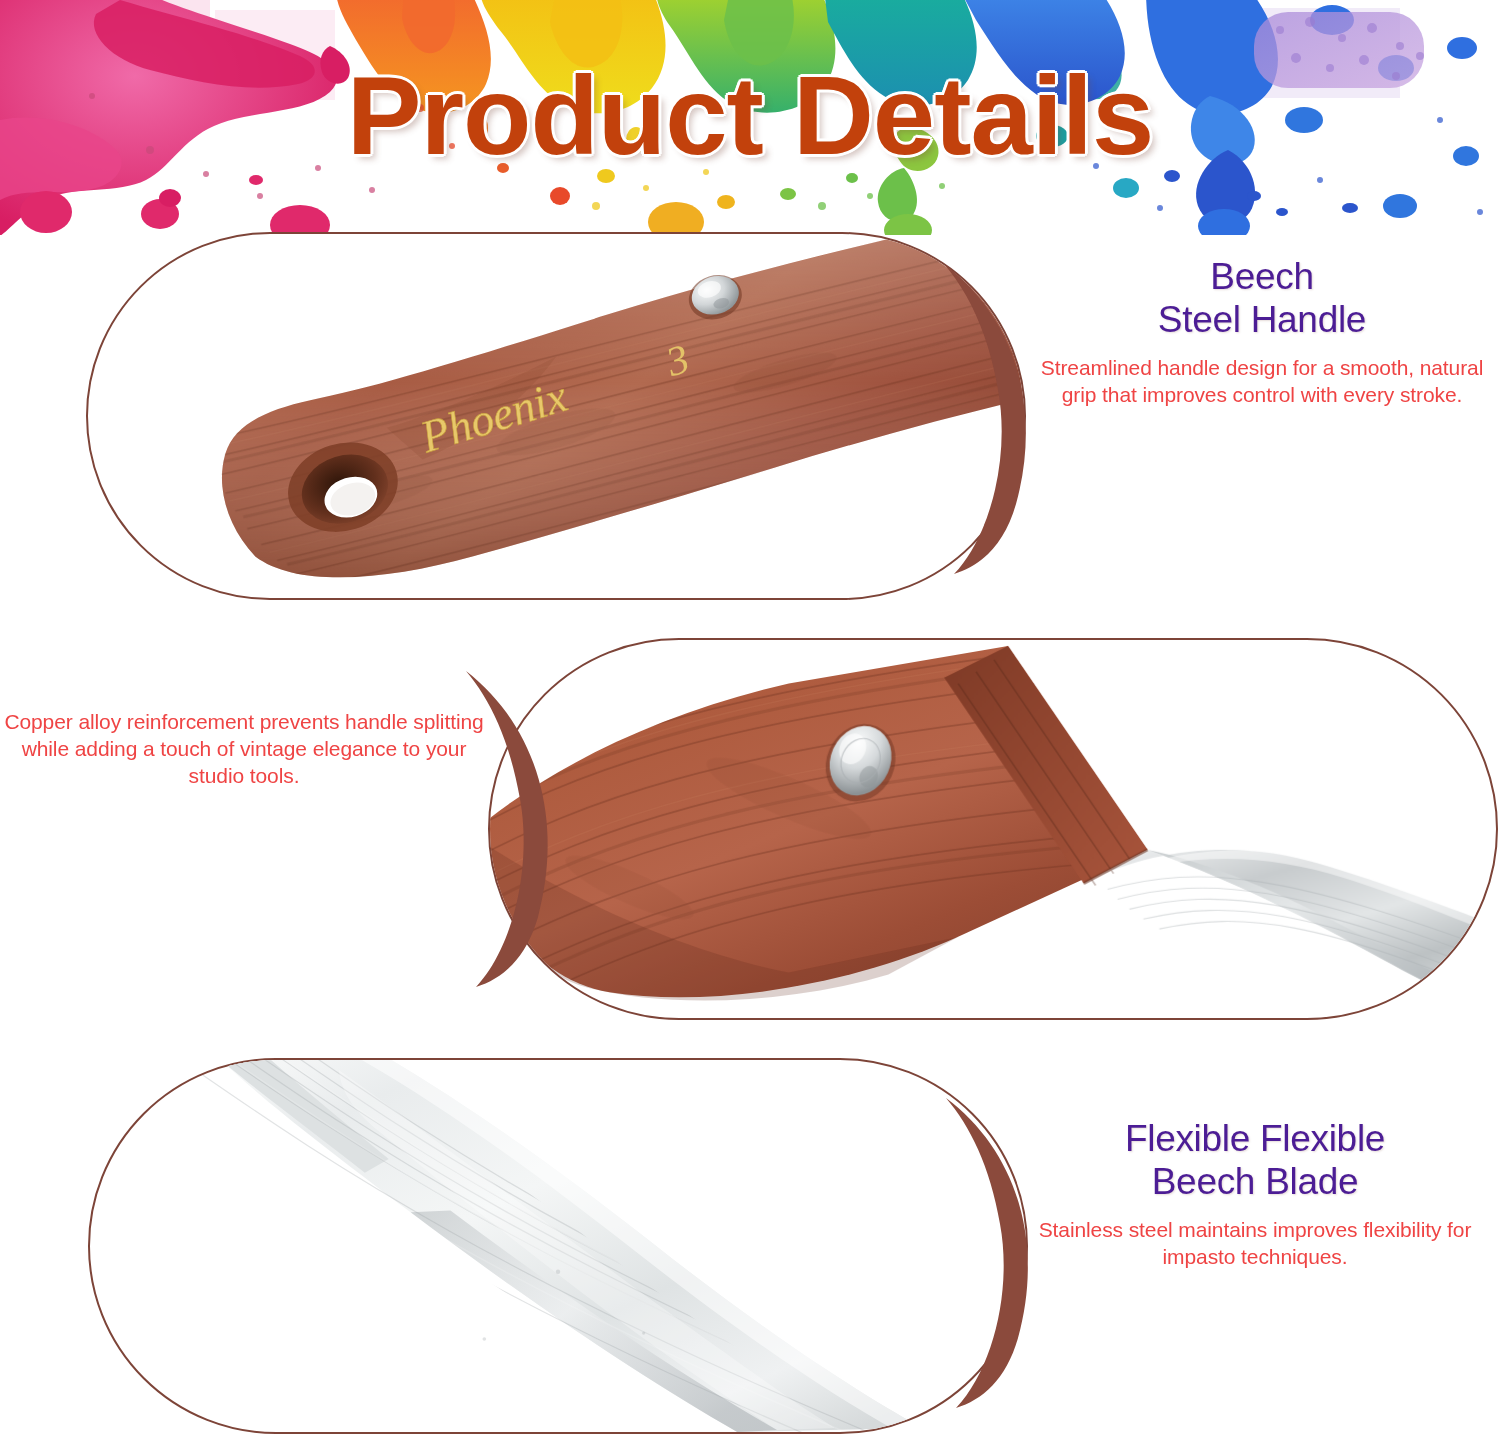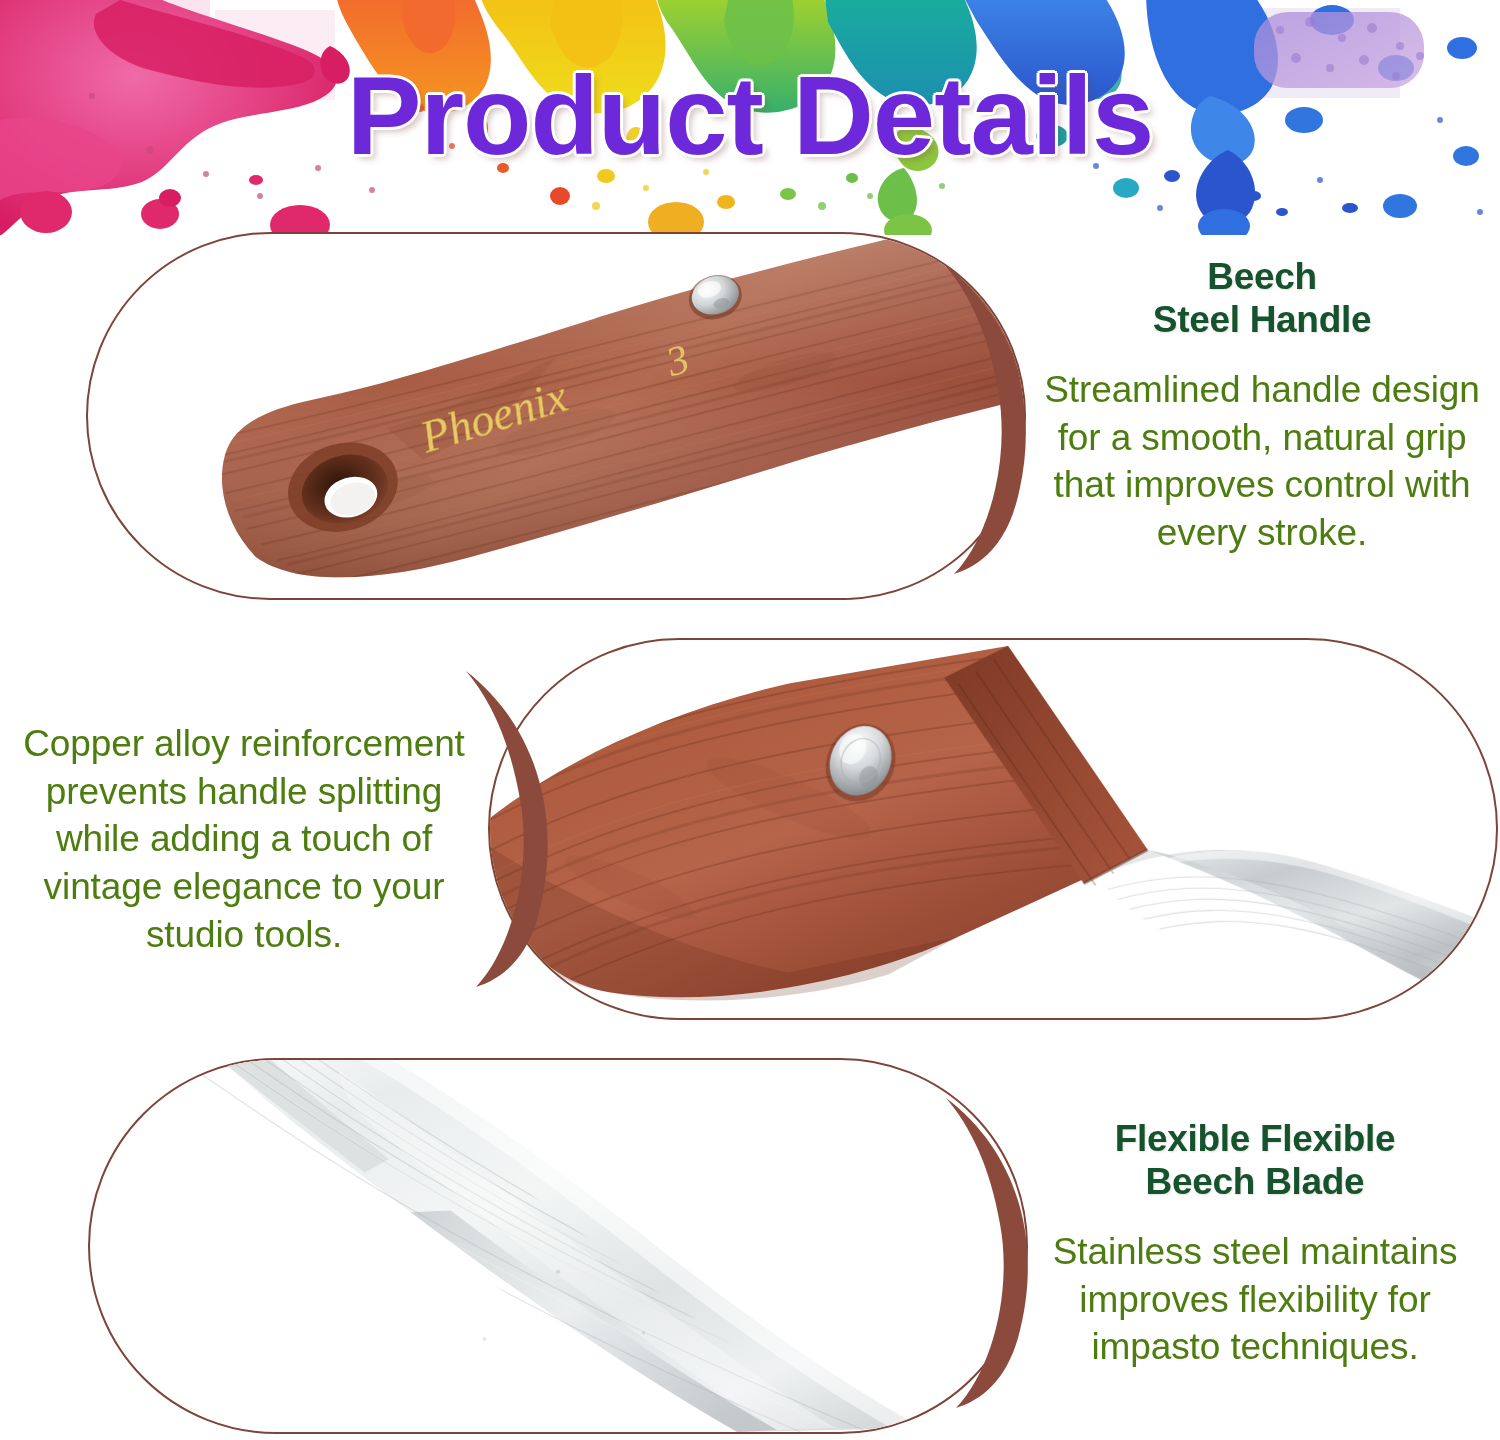--- a/index.html
+++ b/index.html
@@ -29,21 +29,21 @@
 
   
   #title{
     position:absolute;
     left:0; top:60px;
     width:1500px;
     text-align:center;
     font-size:112px;
     font-weight:bold;
     letter-spacing:-1px;
-    color:#6d28d9;
+    color:#c2410c;
     line-height:1;
     text-shadow:
        3px 0 0 #fff, -3px 0 0 #fff, 0 3px 0 #fff, 0 -3px 0 #fff,
        2px 2px 0 #fff, -2px 2px 0 #fff, 2px -2px 0 #fff, -2px -2px 0 #fff,
        5px 5px 6px rgba(120,70,55,.30);
     white-space:nowrap;
     z-index:5;
   }
 
   
@@ -60,33 +60,33 @@
   .photo{ position:absolute; inset:0; overflow:hidden; }
   .photo svg{ display:block; width:100%; height:100%; }
 
   
   .arc{ position:absolute; }
   .arc svg{ display:block; width:100%; height:100%; overflow:visible; }
 
   
   .txt{ position:absolute; }
   .head{
-    color:#14532d;
-    font-weight:bold;
+    color:#4c1d95;
+    font-weight:normal;
     font-size:37px;
     line-height:1.16;
     letter-spacing:-.3px;
     text-shadow:1px 1px 2px rgba(140,95,80,.22);
   }
   .body{
-    color:#4d7c0f;
-    font-size:37px;
+    color:#ef4444;
+    font-size:21px;
     line-height:1.29;
     letter-spacing:-.1px;
-    margin-top:24px;
+    margin-top:12px;
   }
   .ctr{ text-align:center; }
 
   
   #r1-frame{ left:86px;  top:232px; width:940px;  height:368px; }
   #r1-arc  { left:930px; top:258px; width:130px; height:320px; }
   #r1-txt  { left:1036px; top:256px; width:452px; }
 
   
   #r2-frame{ left:488px; top:638px; width:1010px; height:382px; }

